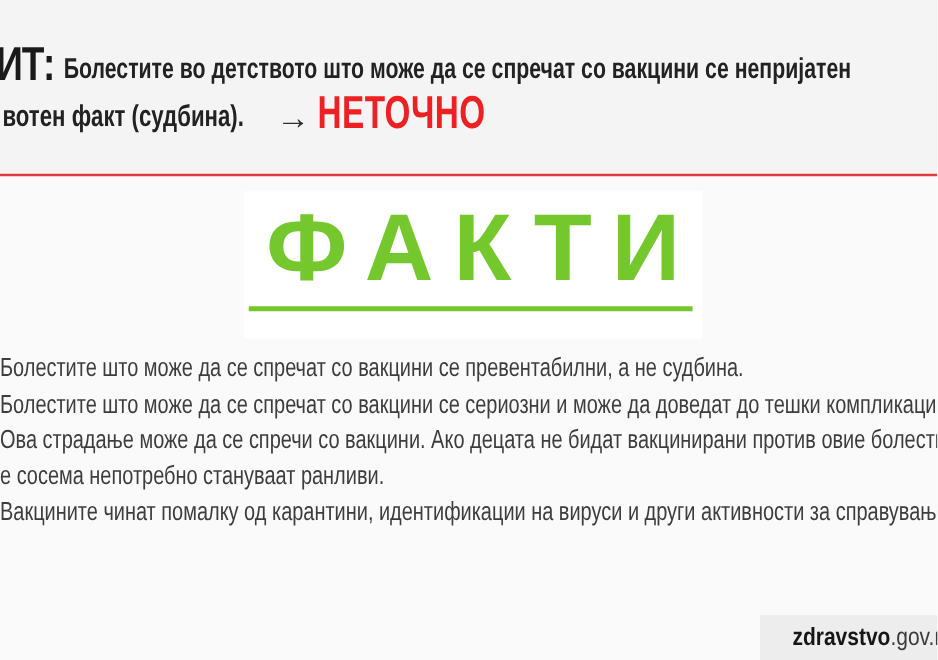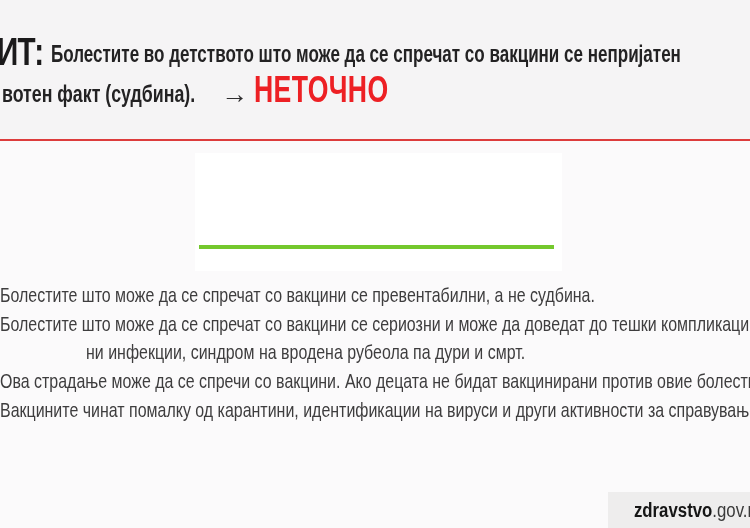--- a/index.html
+++ b/index.html
@@ -63,21 +63,21 @@
   .facts-underline {
     position:absolute; left:4px; right:8px; bottom:22px; height:4px;
     background:#74c82d;
   }
 
   
   .facts-list {
     position:absolute; top:281px; left:0; width:750px;
   }
   .fact-line {
-    height:28.65px; overflow:hidden; white-space:nowrap;text-align:center;
+    height:28.65px; overflow:hidden; white-space:nowrap;
   }
   .fact-line > span {
     display:inline-block; white-space:nowrap;
     font-size:21px; color:#3e3d3e; line-height:28.65px;
     transform:scaleX(0.76); transform-origin:0 50%;
   }
 
   
   .site-watermark {
     position:absolute; right:0; bottom:0; width:142px; height:36px;
@@ -100,28 +100,29 @@
     <span class="myth-label">МИТ:</span>
     <span class="myth-text1">Болестите во детството што може да се спречат со вакцини се непријатен</span>
     <span class="myth-text2">вотен факт (судбина).</span>
     <span class="arrow-glyph">→</span>
     <span class="verdict">НЕТОЧНО</span>
   </div>
 
   <div class="red-divider"></div>
 
   <div class="facts-card">
+    <div class="facts-title">ФАКТИ</div>
     <div class="facts-underline"></div>
   </div>
 
   <div class="facts-list">
     <div class="fact-line"><span>Болестите што може да се спречат со вакцини се превентабилни, а не судбина.</span></div>
     <div class="fact-line"><span>Болестите што може да се спречат со вакцини се сериозни и може да доведат до тешки компликации</span></div>
-    <div class="fact-line"><span>ни инфекции, синдром на вродена рубеола па дури и смрт.</span></div>
     <div class="fact-line"><span>Ова страдање може да се спречи со вакцини. Ако децата не бидат вакцинирани против овие болести</span></div>
+    <div class="fact-line"><span>е сосема непотребно стануваат ранливи.</span></div>
     <div class="fact-line"><span>Вакцините чинат помалку од карантини, идентификации на вируси и други активности за справување</span></div>
   </div>
 
   <div class="site-watermark">
     <span class="wm-inner"><span class="wm-bold">zdravstvo</span><span class="wm-rest">.gov.mk</span></span>
   </div>
 
 </div>
 
 </body></html>

